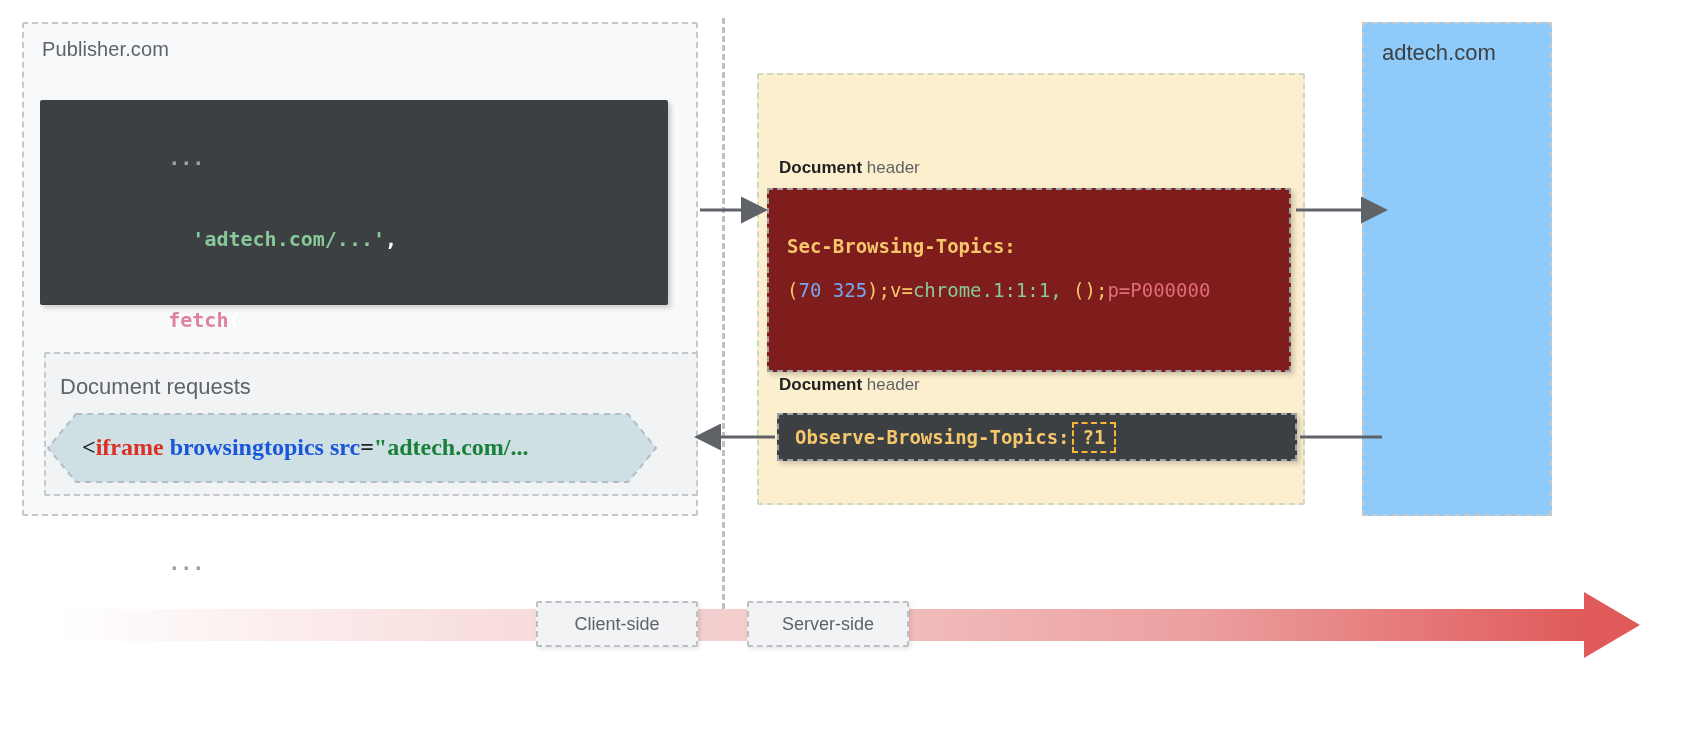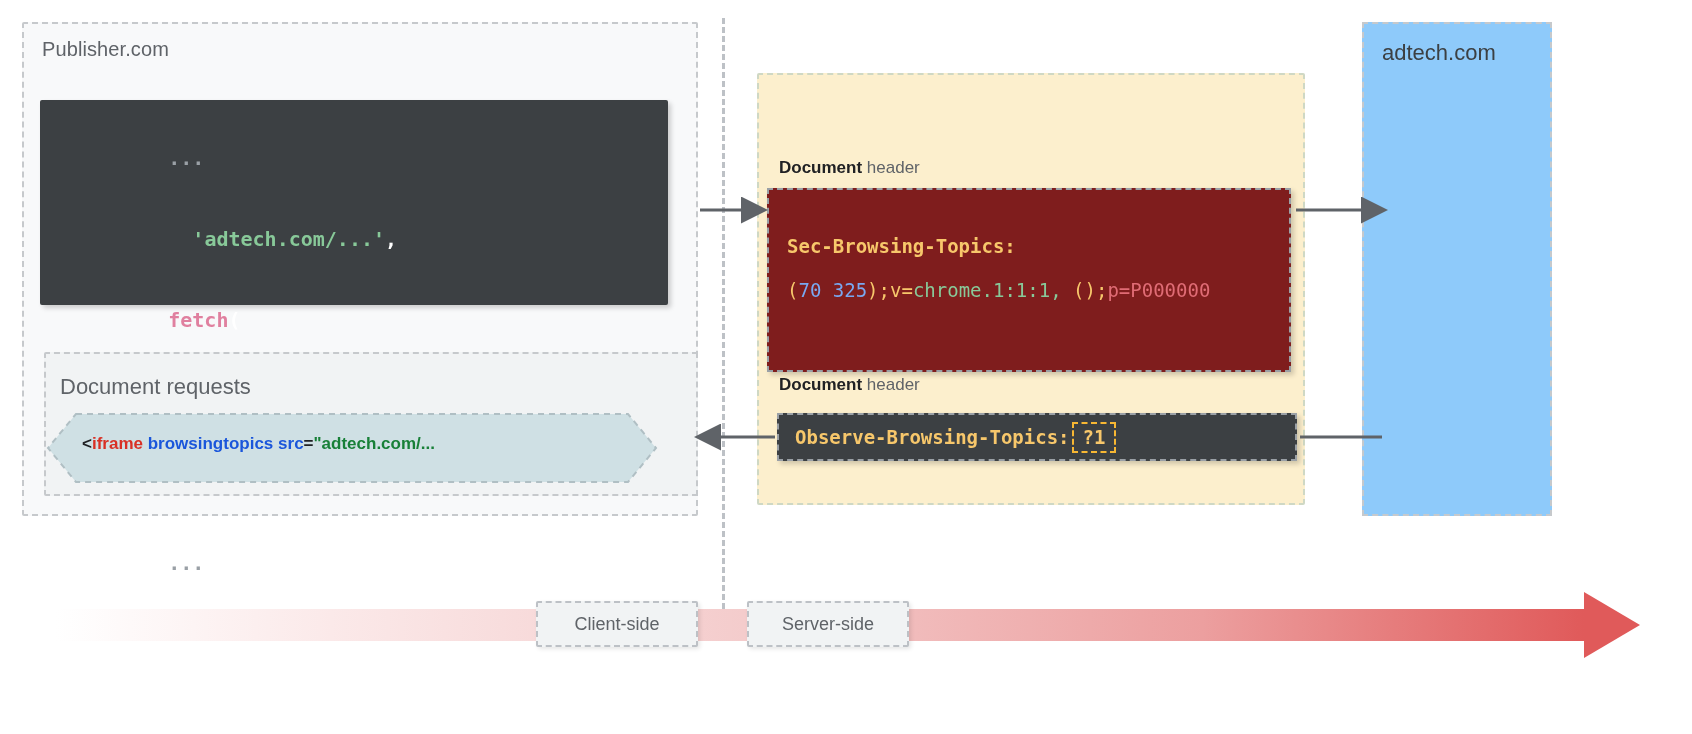--- a/index.html
+++ b/index.html
@@ -92,22 +92,22 @@
     left: 46px;
     top: 412px;
     width: 612px;
     height: 72px;
   }
   .hex-wrap svg { display:block; }
   .hex-label {
     position: absolute;
     left: 36px;
     top: 22px;
-    font-family: Liberation Sans, sans-serif;
-    font-size: 17px;
+    font-family: Liberation Serif, serif;
+    font-size: 24px;
     font-weight: bold;
     white-space: pre;
     color: #202124;
   }
   .h-lt   { color: #202124; }
   .h-tag  { color: #d93025; }
   .h-attr { color: #1a56db; }
   .h-val  { color: #188038; }
 
   

